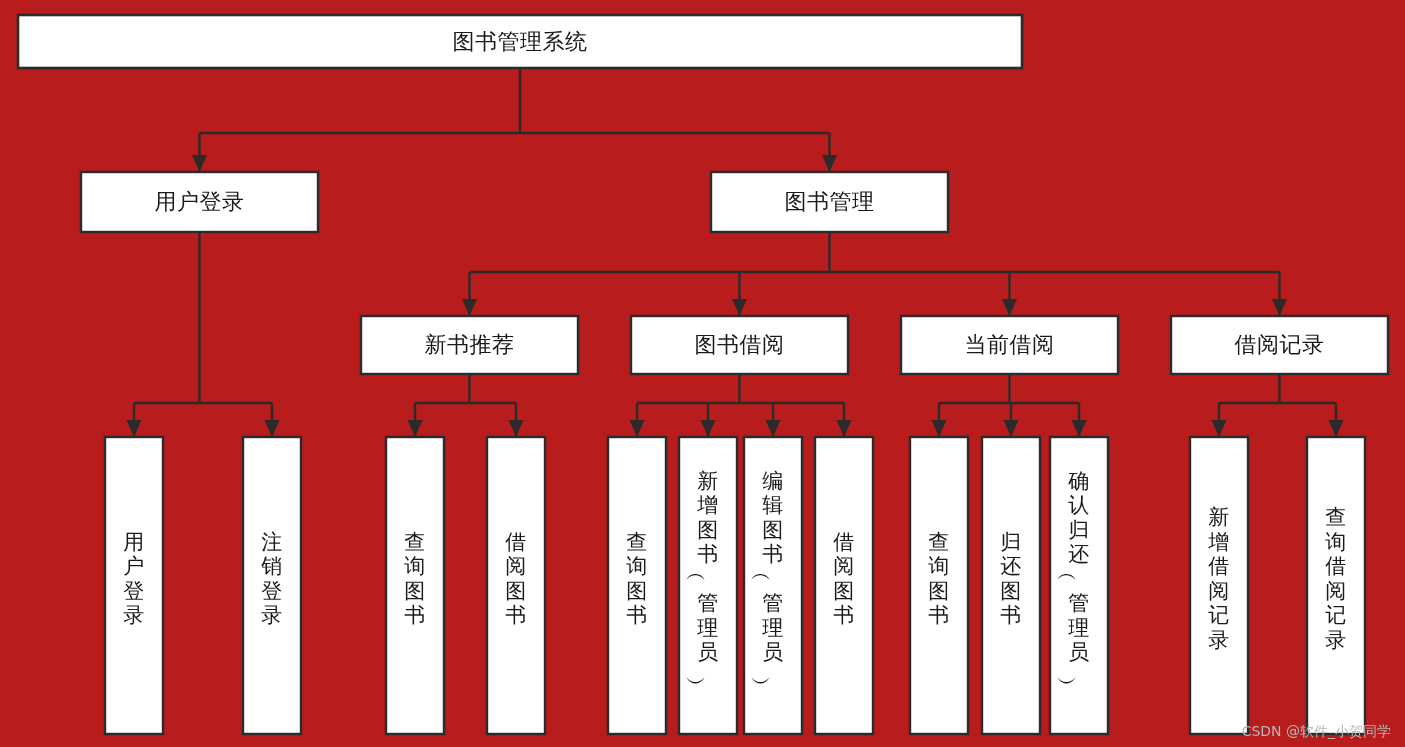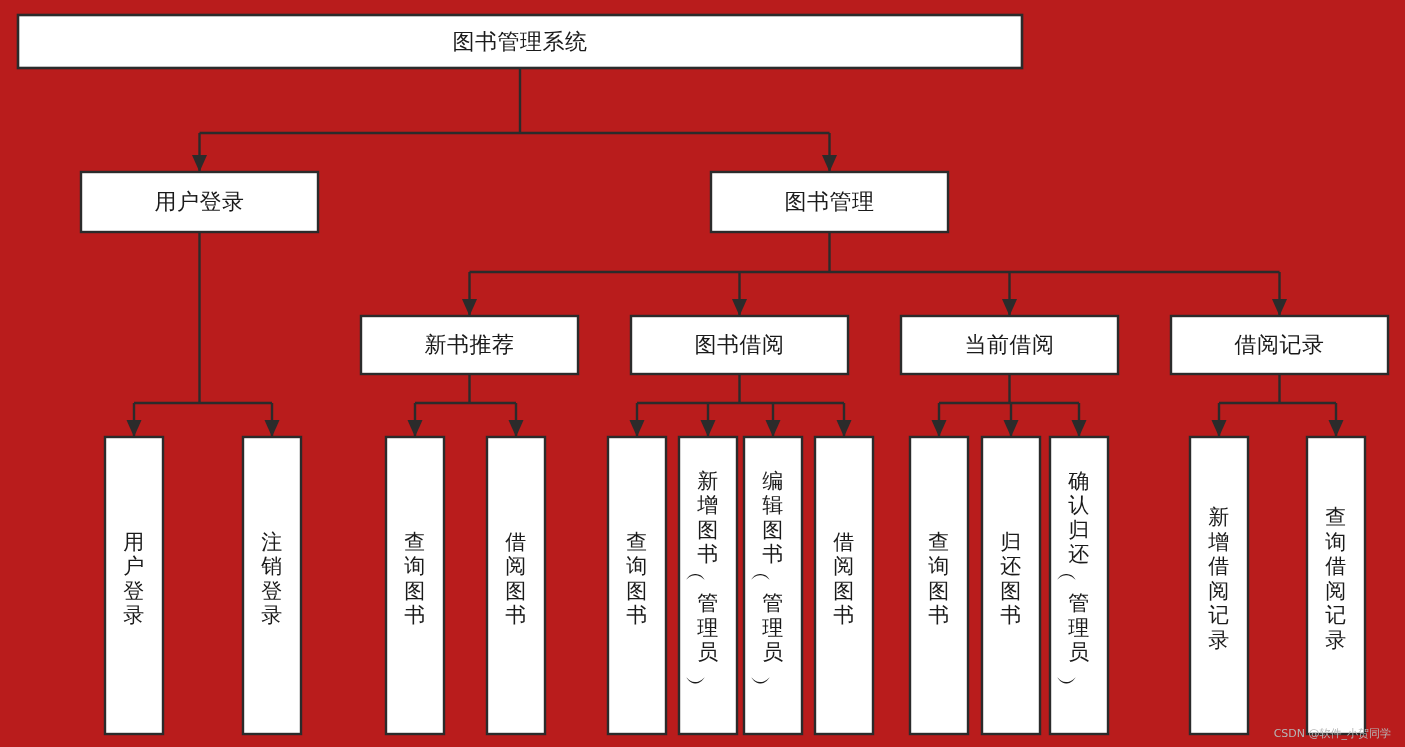--- a/index.html
+++ b/index.html
@@ -61,21 +61,21 @@
     font-size: 21px;
     fill: #1a1a1a;
     text-anchor: middle;
     letter-spacing: 0.5px;
   }
   .watermark-text {
     position: absolute;
     right: 14px;
     bottom: 6px;
     font-family: "DejaVu Sans", "Liberation Sans", sans-serif;
-    font-size: 11px;
+    font-size: 14px;
     color: #b6b6b6;
     white-space: nowrap;
     user-select: none;
     pointer-events: none;
   }
 </style>
 </head>
 <body>
 
 <div id="diagram-root">

